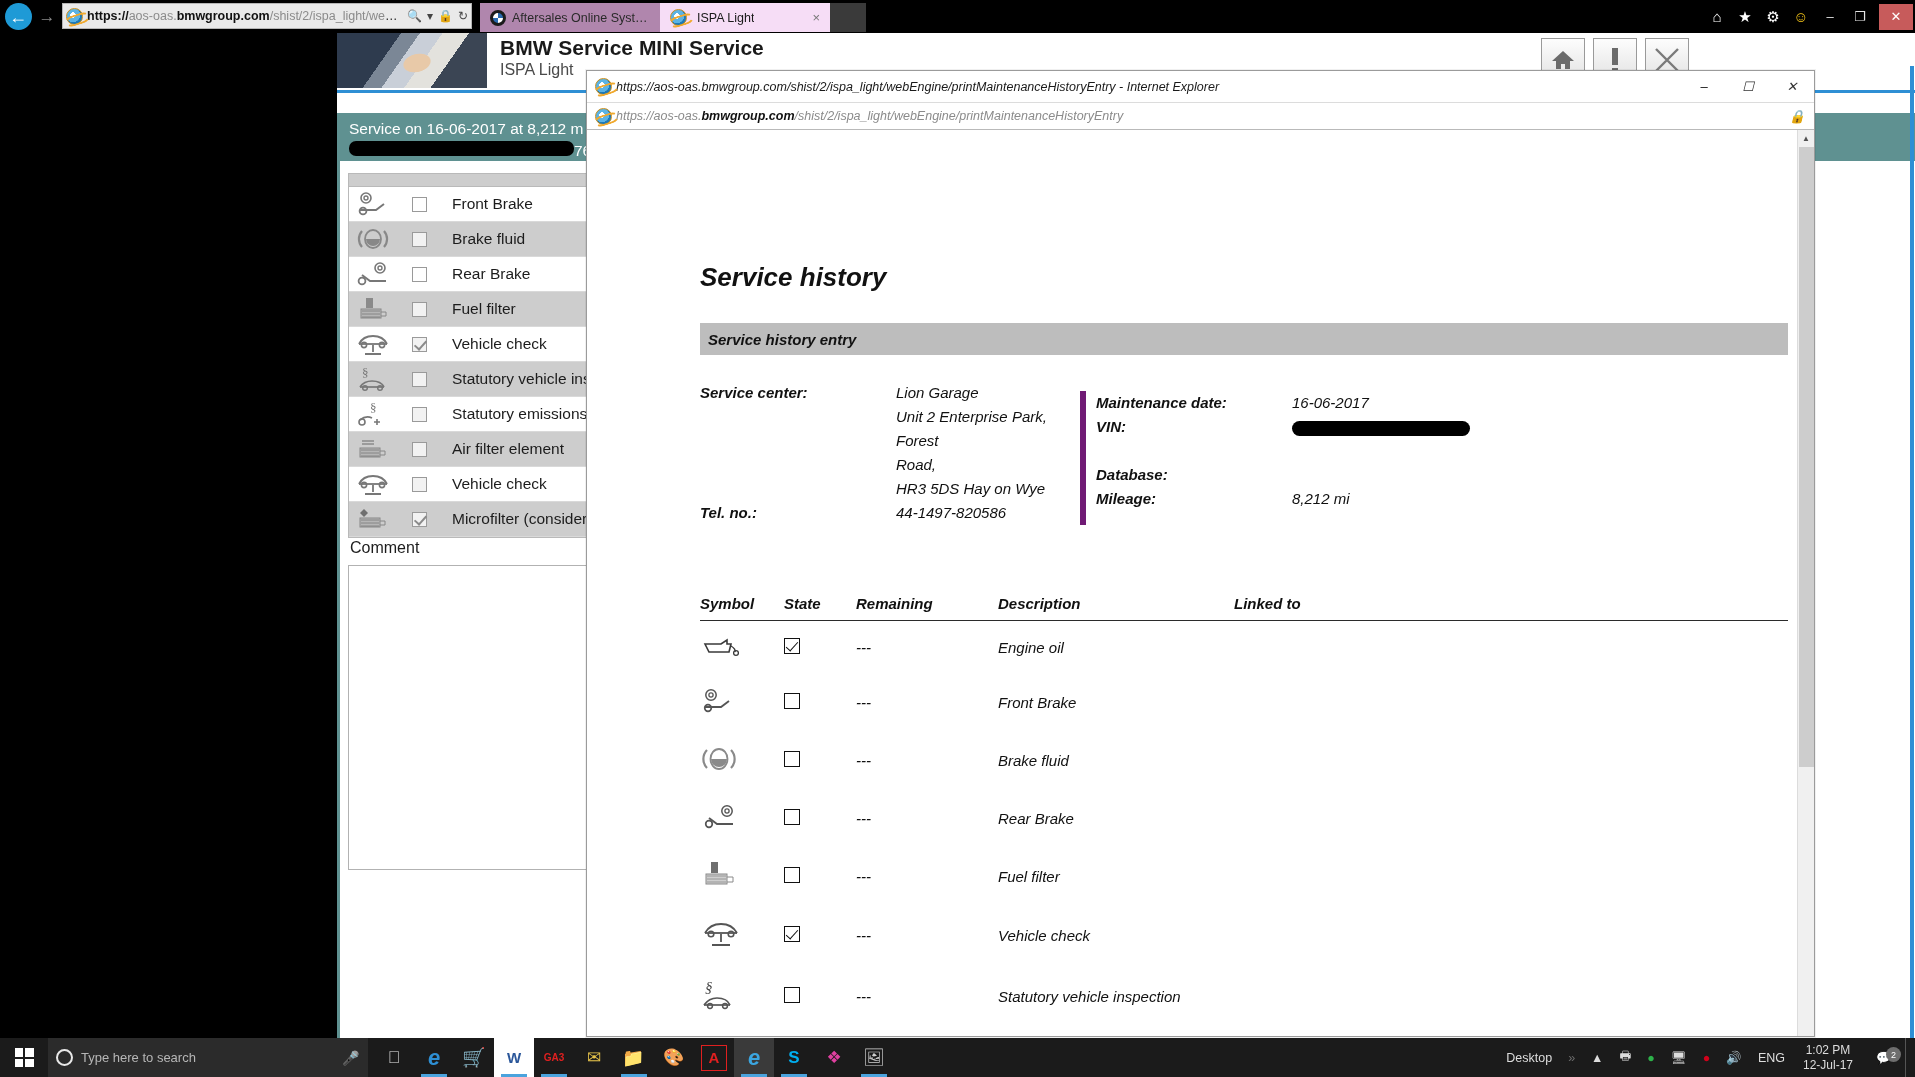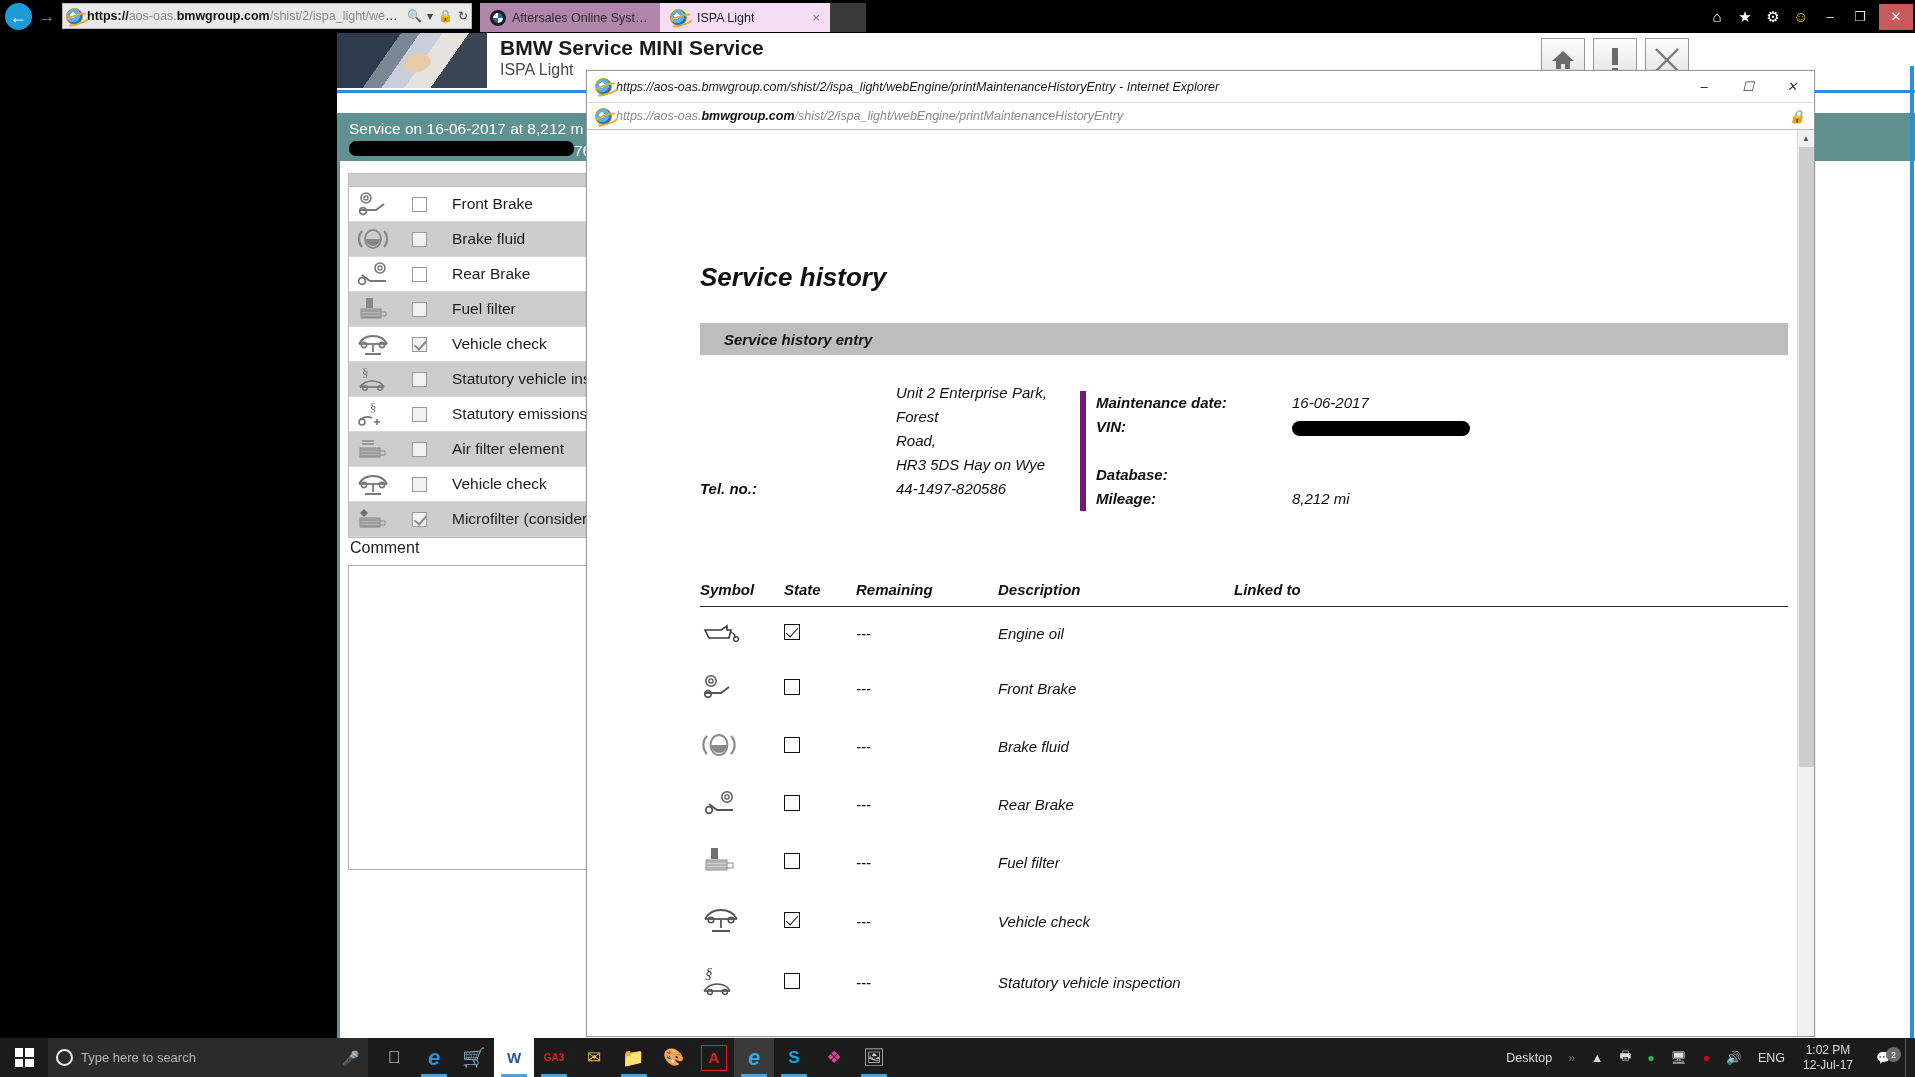--- a/index.html
+++ b/index.html
@@ -150,21 +150,21 @@
   .popup-addr {
     height: 28px; background: #fff; border-top: 1px solid #dcdcdc; border-bottom: 1px solid #b9b9b9;
     display: flex; align-items: center; padding: 0 8px; font-size: 12.5px;
   }
   .lock { margin-left: auto; color: #555; font-size: 13px; }
   .popup-body { position: relative; height: 906px; background: #fff; overflow: hidden; }
 
   .doc { position: absolute; left: 113px; top: 0; right: 26px; top: 0; }
   .doc-h1 { font-size: 26px; font-weight: bold; color: #111; margin-top: 132px; }
   .sec-band { margin-top: 30px; background: #bdbdbd; height: 32px; display: flex; align-items: center;
-              padding-left: 24px; font-size: 15px; font-weight: bold; color: #111; }
+              padding-left: 8px; font-size: 15px; font-weight: bold; color: #111; }
 
   .info-grid { display: flex; margin-top: 26px; }
   .info-left { width: 380px; }
   .info-right { flex: 1; border-left: 6px solid #701a75; padding-left: 10px; margin-top: 10px; }
   .info-line { display: flex; font-size: 15px; color: #111; line-height: 24px; min-height: 24px; }
   .info-k { width: 196px; font-weight: bold; flex: none; }
   .info-v { flex: 1; }
   .vin-black { display: inline-block; background: #000; border-radius: 9px; height: 15px; width: 178px; vertical-align: middle; }
 
   .tbl { margin-top: 70px; width: 100%; border-collapse: collapse; }
@@ -476,20 +476,24 @@
       <span class="lock">🔒</span>
     </div>
 
     <div class="popup-body">
       <div class="doc">
         <div class="doc-h1">Service history</div>
         <div class="sec-band">Service history entry</div>
 
         <div class="info-grid">
           <div class="info-left">
+            <div class="info-line">
+                <span class="info-k">Service center:</span>
+                <span class="info-v">Lion Garage</span>
+              </div>
             <div class="info-line">
                 <span class="info-k"></span>
                 <span class="info-v">Unit 2 Enterprise Park, Forest</span>
               </div>
             <div class="info-line">
                 <span class="info-k"></span>
                 <span class="info-v">Road,</span>
               </div>
             <div class="info-line">
                 <span class="info-k"></span>

